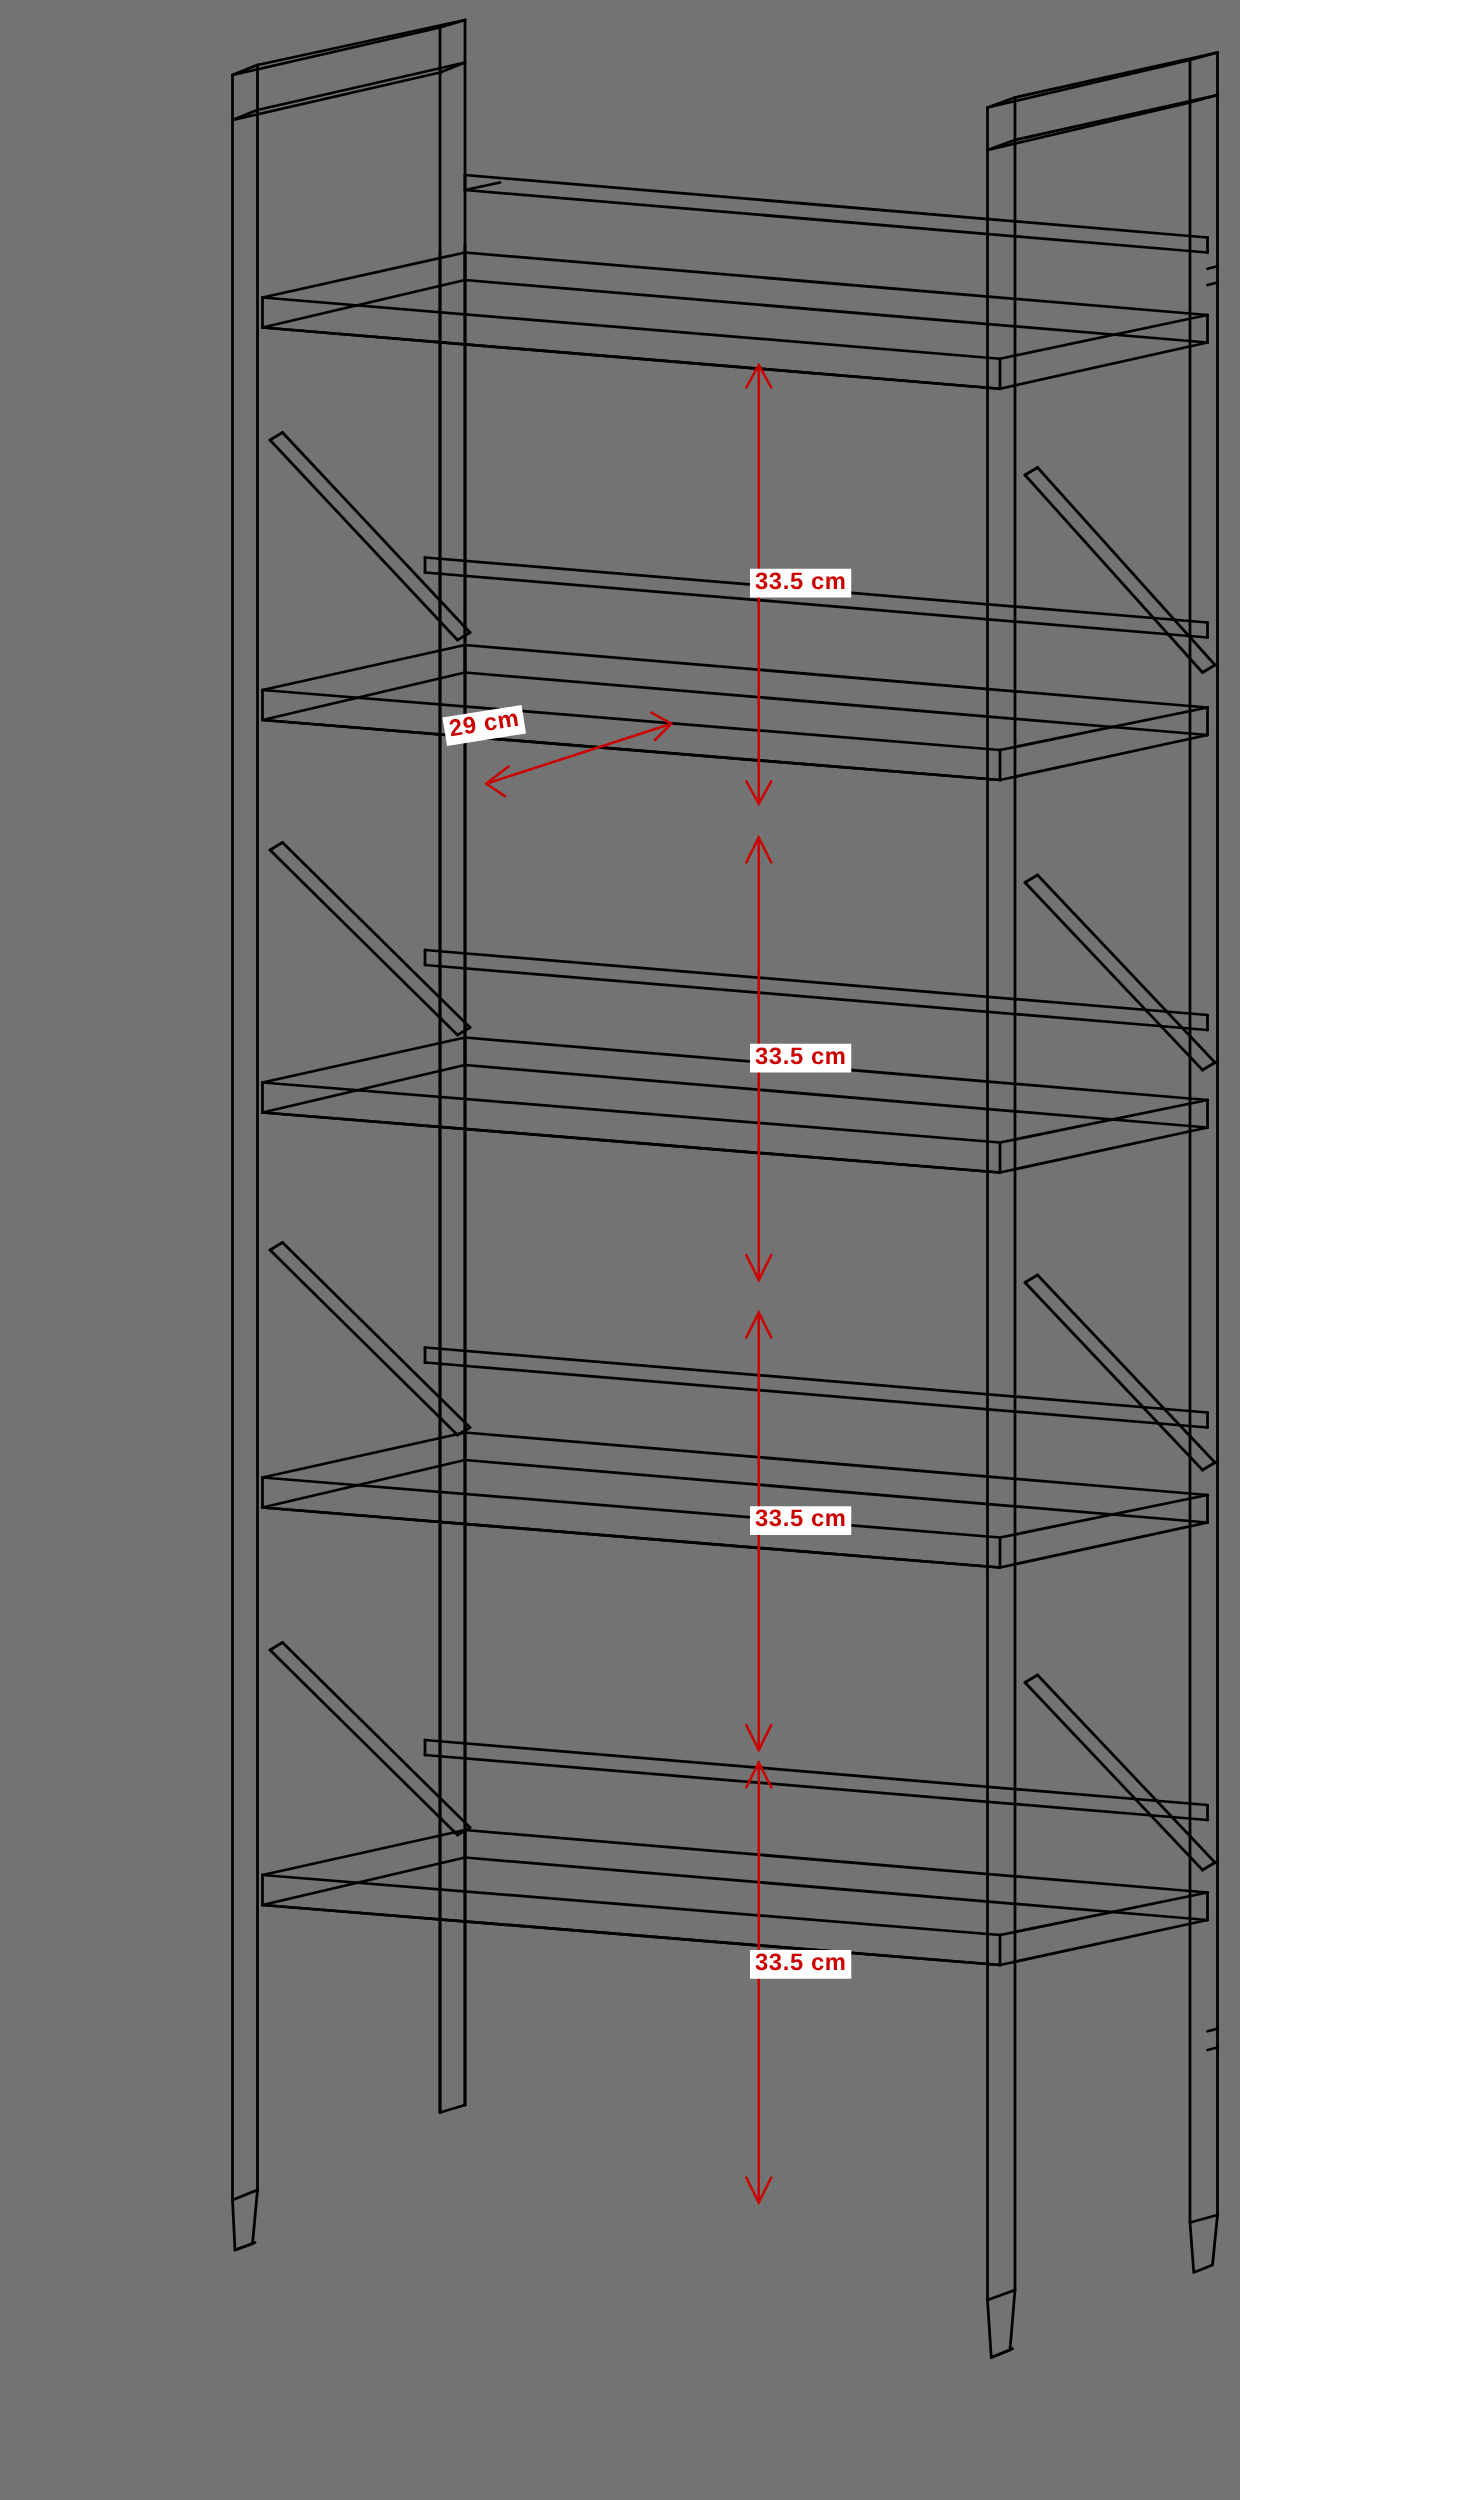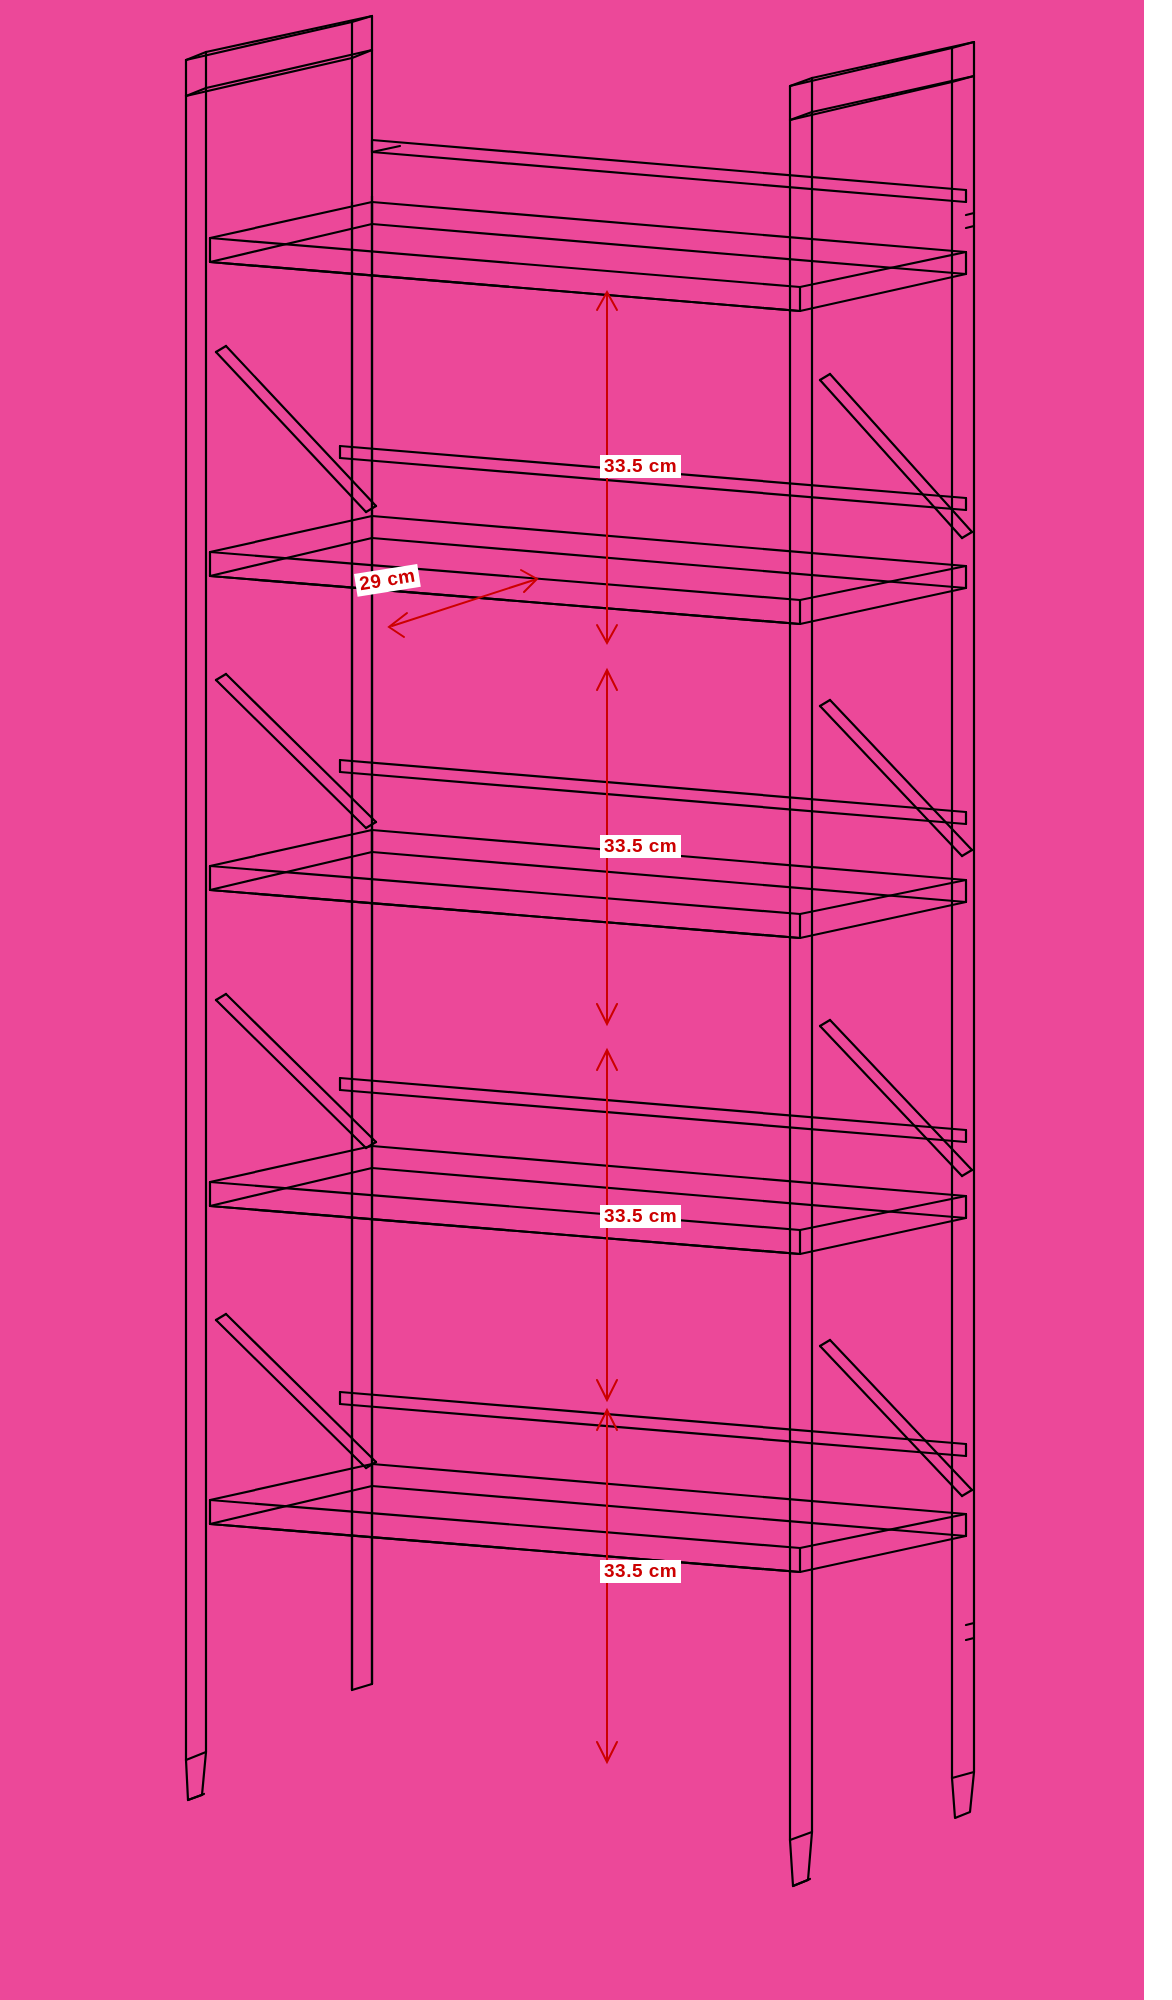--- a/index.html
+++ b/index.html
@@ -8,23 +8,23 @@
     background: #ffffff;
   }
   body {
     width: 1172px;
     height: 2000px;
     font-family: "Liberation Sans", sans-serif;
     overflow: hidden;
   }
   #stage {
     position: relative;
-    width: 1144px;
+    width: 992px;
     height: 2000px;
-    background: #ec4899;
+    background: #737373;
   }
   #drawing {
     position: absolute;
     left: 0;
     top: 0;
     width: 1172px;
     height: 2000px;
   }
   .dim-label {
     position: absolute;

